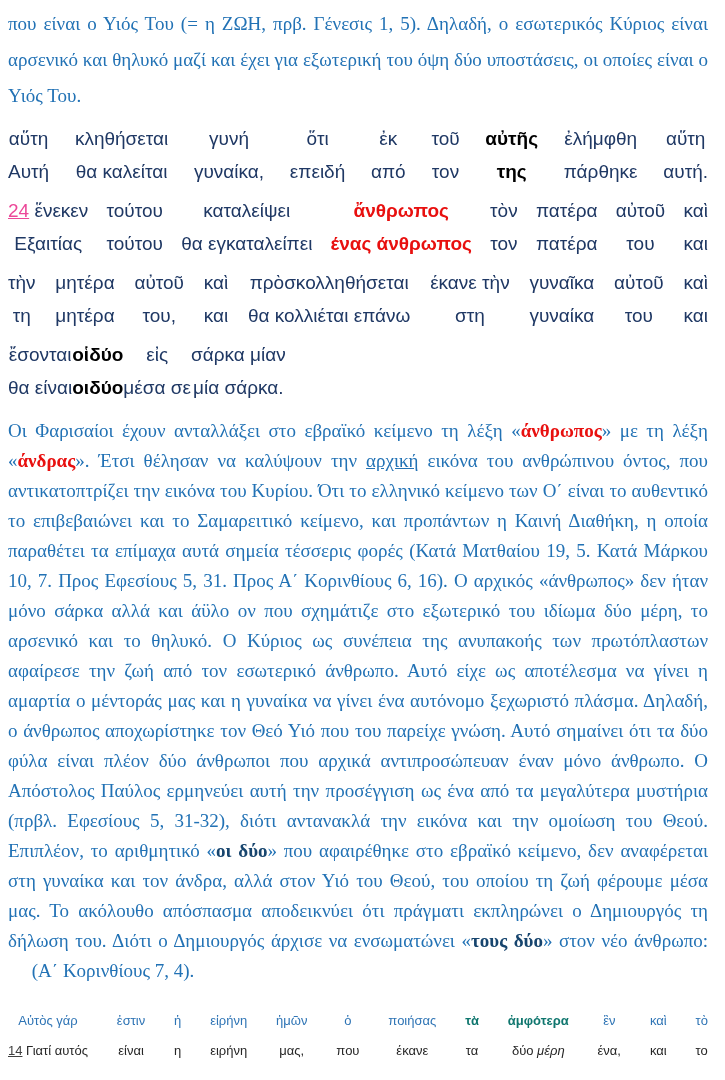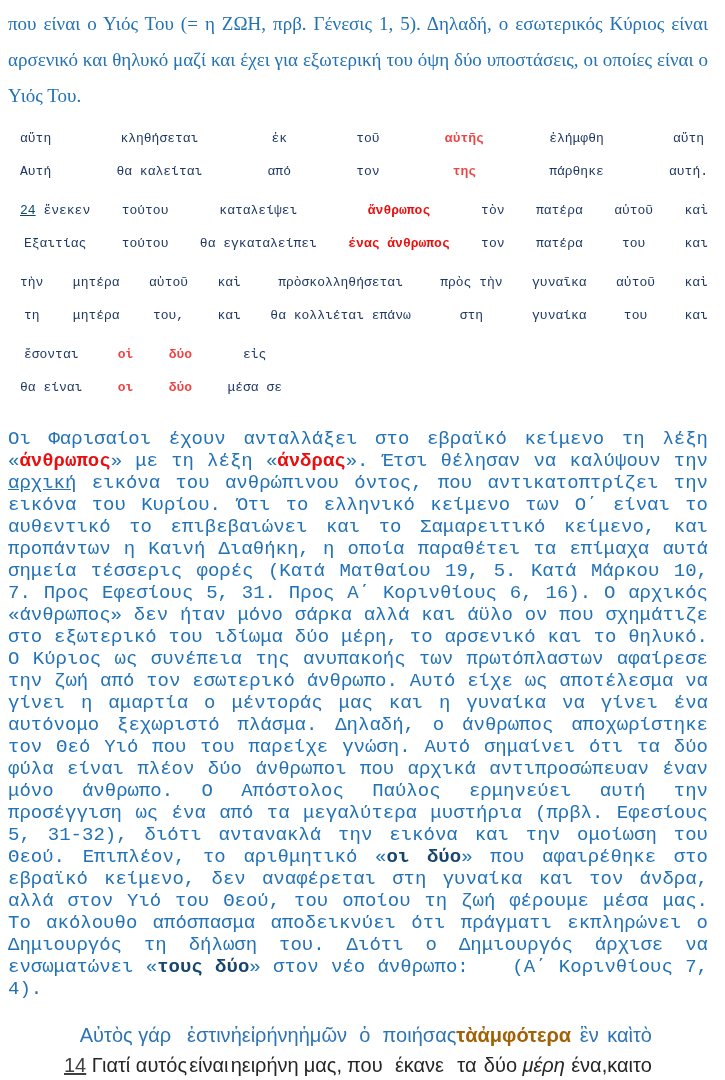--- a/index.html
+++ b/index.html
@@ -3,67 +3,75 @@
 <meta charset="utf-8">
 <style>
   html,body{margin:0;padding:0;background:#ffffff;}
   body{width:725px;height:1080px;overflow:hidden;}
   .page{padding:6px 8px 0 8px;box-sizing:border-box;width:716px;}
 
   
   .para{font-family:"Liberation Serif","DejaVu Serif",serif;color:#2272b5;
         text-align:justify;margin:0;}
   .para.intro{font-size:19px;line-height:36px;margin-bottom:8px;}
-  .para.main{font-size:19px;line-height:22px;margin-top:24px;margin-bottom:18px;font-family:Liberation Mono, monospace;}
+  .para.main{font-size:19px;line-height:30px;margin-top:12px;margin-bottom:18px;}
 
   
   .ilrow{display:flex;justify-content:space-between;align-items:flex-start;
          margin-bottom:6px;}
   .ilcell{display:flex;flex-direction:column;align-items:center;text-align:center;}
   .anc,.mod{white-space:nowrap;}
 
-  .serif-block .ilrow{font-family:Liberation Mono, monospace;
-         font-size:13px;line-height:33px;color:#1f3864;margin-left:12px;}
+  .serif-block .ilrow{font-family:Liberation Sans, sans-serif;
+         font-size:19px;line-height:33px;color:#1f3864;}
   .serif-block{margin-bottom:4px;}
 
   .sans-block .ilrow{font-family:"Liberation Sans","DejaVu Sans",sans-serif;
-         font-size:20px;line-height:30px;margin-bottom:10px;justify-content:center;}
+         font-size:13px;line-height:30px;margin-bottom:10px;}
   .sans-block{margin-top:20px;}
   .sans-block .anc{color:#2e74b5;}
   .sans-block .mod{color:#262626;}
 
   
   .s-n{}
   .s-red{color:#e8100f;font-weight:700;text-align:center;}
-  .s-hl{color:#ef4444;font-weight:700;}
+  .s-hl{color:#000000;font-weight:700;}
   .s-u{text-decoration:underline;}
   .s-b{color:#17456e;font-weight:700;}
-  .s-bb{color:#a16207;font-weight:700;}
+  .s-bb{color:#0f766e;font-weight:700;}
   .s-i{font-style:italic;}
-  .s-n24{color:#0c4a6e;text-decoration:underline;}
+  .s-n24{color:#ec4899;text-decoration:underline;}
   .s-n14{color:#404040;text-decoration:underline;}
 </style>
 </head>
 <body>
 
 <div class="page">
 
   <p class="para intro"><span class="s-n">που είναι ο Υιός Του (= η ΖΩΗ, πρβ. Γένεσις 1, 5). Δηλαδή, ο εσωτερικός Κύριος είναι αρσενικό και θηλυκό μαζί και έχει για εξωτερική του όψη δύο υποστάσεις, οι οποίες είναι ο Υιός Του.</span></p>
 
   <div class="serif-block">
       <div class="ilrow">
         <div class="ilcell">
           <div class="anc"><span class="s-n">αὕτη</span></div>
           <div class="mod"><span class="s-n">Αυτή</span></div>
         </div>
         <div class="ilcell">
           <div class="anc"><span class="s-n">κληθήσεται</span></div>
           <div class="mod"><span class="s-n">θα καλείται</span></div>
         </div>
         <div class="ilcell">
+          <div class="anc"><span class="s-n">γυνή</span></div>
+          <div class="mod"><span class="s-n">γυναίκα,</span></div>
+        </div>
+        <div class="ilcell">
+          <div class="anc"><span class="s-n">ὅτι</span></div>
+          <div class="mod"><span class="s-n">επειδή</span></div>
+        </div>
+        <div class="ilcell">
           <div class="anc"><span class="s-n">ἐκ</span></div>
           <div class="mod"><span class="s-n">από</span></div>
         </div>
         <div class="ilcell">
           <div class="anc"><span class="s-n">τοῦ</span></div>
           <div class="mod"><span class="s-n">τον</span></div>
         </div>
         <div class="ilcell">
           <div class="anc"><span class="s-hl">αὐτῆς</span></div>
           <div class="mod"><span class="s-hl">της</span></div>
@@ -126,21 +134,21 @@
         </div>
         <div class="ilcell">
           <div class="anc"><span class="s-n">καὶ</span></div>
           <div class="mod"><span class="s-n">και</span></div>
         </div>
         <div class="ilcell">
           <div class="anc"><span class="s-n">πρὸσκολληθήσεται</span></div>
           <div class="mod"><span class="s-n">θα κολλιέται επάνω</span></div>
         </div>
         <div class="ilcell">
-          <div class="anc"><span class="s-n">πρὸς τὴν</span></div>
+          <div class="anc"><span class="s-n">έκανε τὴν</span></div>
           <div class="mod"><span class="s-n">στη</span></div>
         </div>
         <div class="ilcell">
           <div class="anc"><span class="s-n">γυναῖκα</span></div>
           <div class="mod"><span class="s-n">γυναίκα</span></div>
         </div>
         <div class="ilcell">
           <div class="anc"><span class="s-n">αὐτοῦ</span></div>
           <div class="mod"><span class="s-n">του</span></div>
         </div>
@@ -159,20 +167,24 @@
           <div class="mod"><span class="s-hl">οι</span></div>
         </div>
         <div class="ilcell">
           <div class="anc"><span class="s-hl">δύο</span></div>
           <div class="mod"><span class="s-hl">δύο</span></div>
         </div>
         <div class="ilcell">
           <div class="anc"><span class="s-n">εἰς</span></div>
           <div class="mod"><span class="s-n">μέσα σε</span></div>
         </div>
+        <div class="ilcell">
+          <div class="anc"><span class="s-n">σάρκα μίαν</span></div>
+          <div class="mod"><span class="s-n">μία σάρκα.</span></div>
+        </div>
       </div>
     </div>
 
   <p class="para main"><span class="s-n">Οι Φαρισαίοι έχουν ανταλλάξει στο εβραϊκό κείμενο τη λέξη «</span><span class="s-red">άνθρωπος</span><span class="s-n">» με τη λέξη «</span><span class="s-red">άνδρας</span><span class="s-n">». Έτσι θέλησαν να καλύψουν την </span><span class="s-u">αρχική</span><span class="s-n"> εικόνα του ανθρώπινου όντος, που αντικατοπτρίζει την εικόνα του Κυρίου. Ότι το ελληνικό κείμενο των Ο΄ είναι το αυθεντικό το επιβεβαιώνει και το Σαμαρειτικό κείμενο, και προπάντων η Καινή Διαθήκη, η οποία παραθέτει τα επίμαχα αυτά σημεία τέσσερις φορές (Κατά Ματθαίου 19, 5. Κατά Μάρκου 10, 7. Προς Εφεσίους 5, 31. Προς Α΄ Κορινθίους 6, 16). Ο αρχικός «άνθρωπος» δεν ήταν μόνο σάρκα αλλά και άϋλο ον που σχημάτιζε στο εξωτερικό του ιδίωμα δύο μέρη, το αρσενικό και το θηλυκό. Ο Κύριος ως συνέπεια της ανυπακοής των πρωτόπλαστων αφαίρεσε την ζωή από τον εσωτερικό άνθρωπο. Αυτό είχε ως αποτέλεσμα να γίνει η αμαρτία ο μέντοράς μας και η γυναίκα να γίνει ένα αυτόνομο ξεχωριστό πλάσμα. Δηλαδή, ο άνθρωπος αποχωρίστηκε τον Θεό Υιό που του παρείχε γνώση. Αυτό σημαίνει ότι τα δύο φύλα είναι πλέον δύο άνθρωποι που αρχικά αντιπροσώπευαν έναν μόνο άνθρωπο. Ο Απόστολος Παύλος ερμηνεύει αυτή την προσέγγιση ως ένα από τα μεγαλύτερα μυστήρια (πρβλ. Εφεσίους 5, 31-32), διότι αντανακλά την εικόνα και την ομοίωση του Θεού. Επιπλέον, το αριθμητικό «</span><span class="s-b">οι δύο</span><span class="s-n">» που αφαιρέθηκε στο εβραϊκό κείμενο, δεν αναφέρεται στη γυναίκα και τον άνδρα, αλλά στον Υιό του Θεού, του οποίου τη ζωή φέρουμε μέσα μας. Το ακόλουθο απόσπασμα αποδεικνύει ότι πράγματι εκπληρώνει ο Δημιουργός τη δήλωση του. Διότι ο Δημιουργός άρχισε να ενσωματώνει «</span><span class="s-b">τους δύο</span><span class="s-n">» στον νέο άνθρωπο:    (Α΄ Κορινθίους 7, 4).</span></p>
 
   <div class="sans-block">
       <div class="ilrow">
         <div class="ilcell">
           <div class="anc"><span class="s-n">Αὐτὸς γάρ</span></div>
           <div class="mod"><span class="s-n14">14</span><span class="s-n"> Γιατί αυτός</span></div>

